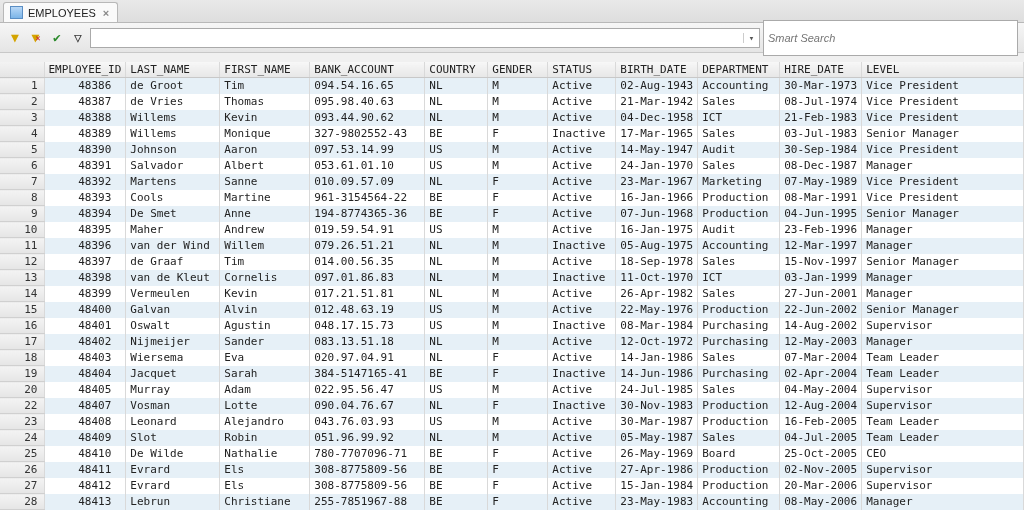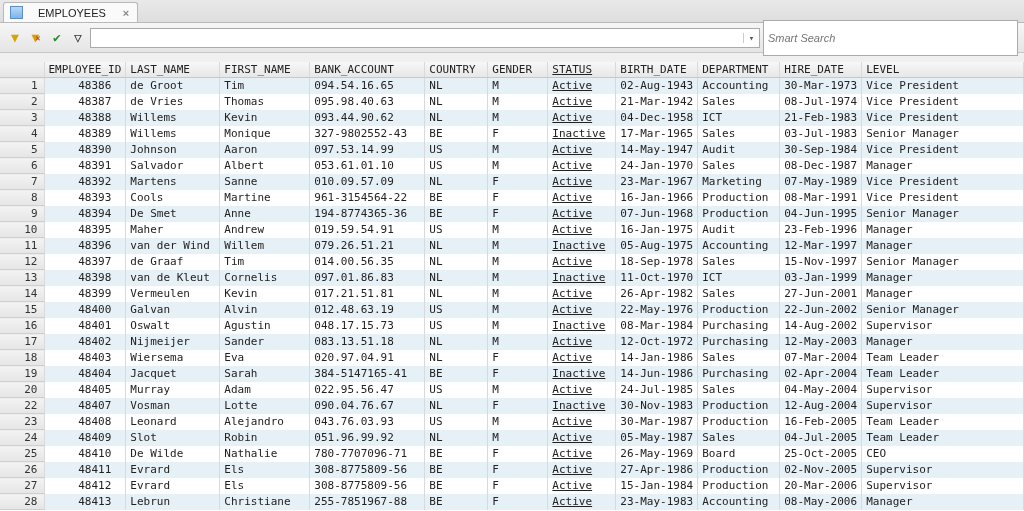--- a/index.html
+++ b/index.html
@@ -21,21 +21,21 @@
 }
 .tab {
   background: #fafafa;
   border: 1px solid #b8b8b8;
   border-bottom: none;
   border-radius: 3px 3px 0 0;
   padding: 3px 6px 3px 6px;
   margin-left: 3px;
   display: flex;
   align-items: center;
-  gap: 15px;
+  gap: 5px;
   font-family: Tahoma, sans-serif;
   font-size: 11px;
 }
 .tab .ticon {
   width: 13px; height: 13px;
   background: linear-gradient(#b9d8f7,#7cb5e8);
   border: 1px solid #5a8ec4;
 }
 .tab .close {
   color: #888;
@@ -130,21 +130,21 @@
 th.rowhdr { border-bottom: 1px solid #c8c8c8; }
 tbody tr:nth-child(odd) td:not(.rowhdr) { background: #e6f0f7; }
 tbody tr:nth-child(even) td:not(.rowhdr) { background: #ffffff; }
 .num { text-align: right; padding-right: 14px; }
 .c-id   { width: 72px; }
 .c-ln   { width: 94px; }
 .c-fn   { width: 90px; }
 .c-ba   { width: 115px; }
 .c-co   { width: 63px; }
 .c-ge   { width: 60px; }
-.c-st   { width: 68px; text-decoration: underline; }
+.c-st   { width: 68px; }
 .c-bd   { width: 80px; }
 .c-de   { width: 82px; }
 .c-hd   { width: 82px; }
 .c-lv   { }
 </style>
 </head>
 <body>
 
 <div class="win">
   <div class="tab">

